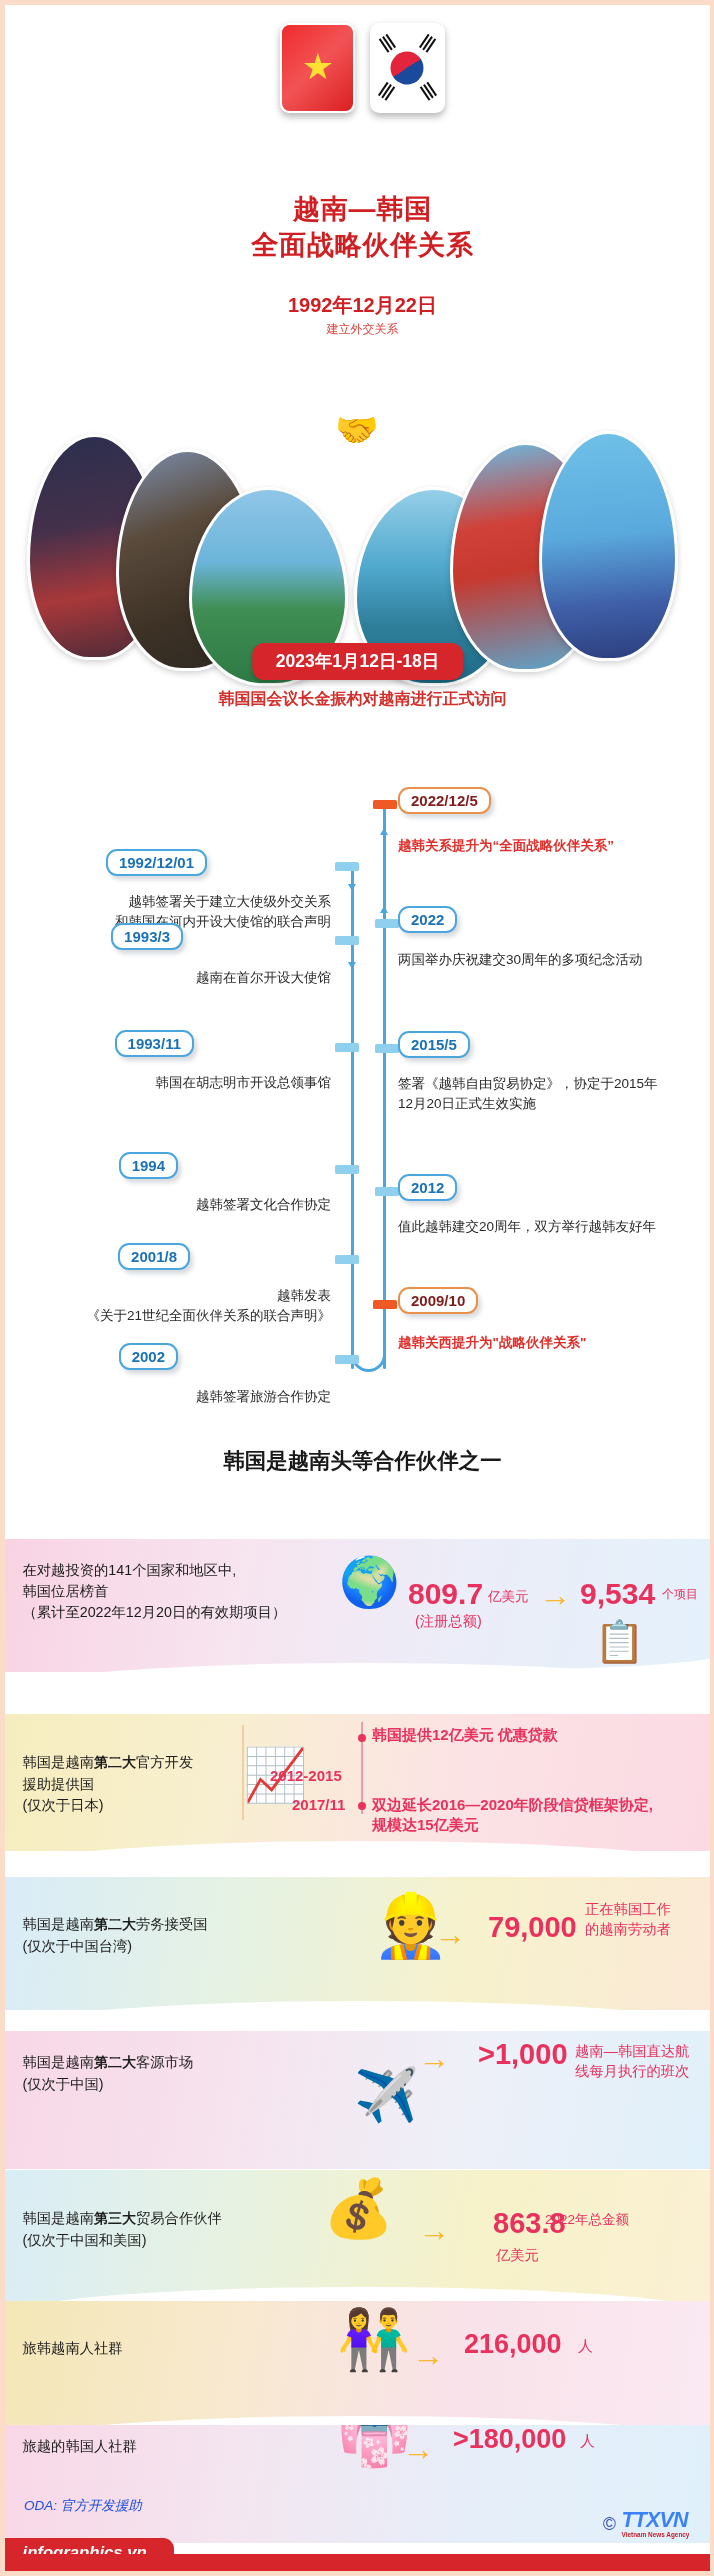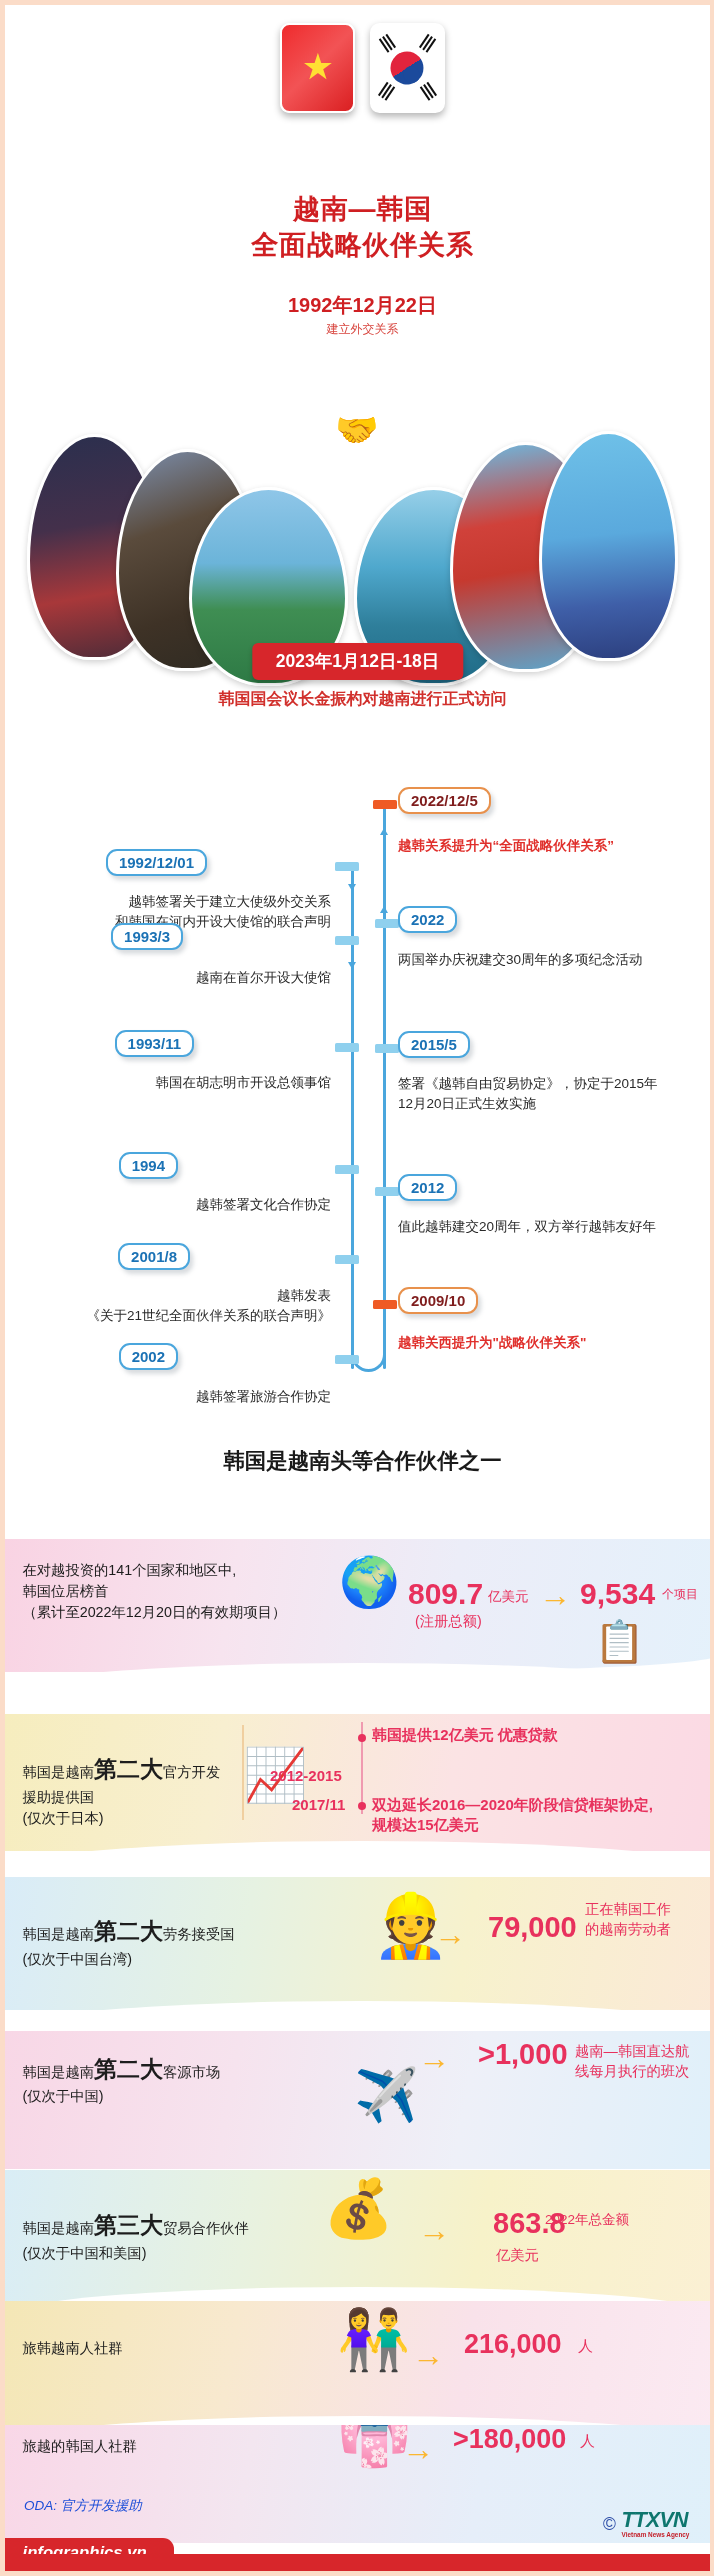--- a/index.html
+++ b/index.html
@@ -84,21 +84,21 @@
 
   .handshake {
     position:absolute; left:50%; top:407px; transform:translateX(-50%);
     font-size:35px; line-height:1;
   }
 
   
   .visit-pill {
     position:absolute; top:638px; left:50%; transform:translateX(-50%);
     background:#d7262b; color:#fff; font-size:17.5px; font-weight:bold;
-    padding:6.4px 24px; border-radius:6px; box-shadow:0 3.2px 4.8px rgba(0,0,0,.2);
+    padding:6.4px 24px; border-radius:12px; box-shadow:0 3.2px 4.8px rgba(0,0,0,.2);
     white-space:nowrap;
   }
   .visit-sub {
     position:absolute; top:684px; left:0; width:715px; text-align:center;
     color:#d1302c; font-size:16px; font-weight:bold;
   }
 
   
   .timeline { position:absolute; top:766px; left:0; width:715px; height:643px; }
   .rail { position:absolute; width:3.2px; background:#4aa6dd; border-radius:1.6px; }
@@ -130,21 +130,21 @@
   .sect-head {
     position:absolute; top:1441px; left:0; width:715px; text-align:center;
     font-size:21.4px; font-weight:bold; color:#1a1a1a;
   }
 
   
   .band { position:absolute; left:0; width:715px; overflow:hidden; }
   .band .label {
     position:absolute; left:17.5px; font-size:14.3px; color:#1d1d1d; line-height:1.5;
   }
-  .band .label b { font-size:23px; }
+  .band .label b { font-size:14px;font-family:Liberation Mono, monospace; }
   .band .value {
     position:absolute; color:#e8315d; font-weight:bold; line-height:1.1;
   }
   .arrow-r { position:absolute; color:#fbb731; font-size:32px; font-weight:bold; line-height:1; }
   .emoji { position:absolute; line-height:1; }
 
   .b1 { top:1534px; height:133px; background:linear-gradient(100deg,#f9d3e3 0%,#f7e4ef 32%,#ecedf8 62%,#e4f1fb 100%);
         border-radius:0 0 50% 0 / 0 0 17.5px 0; }
   .b2 { top:1709px; height:137px; background:linear-gradient(100deg,#f6edbe 0%,#f8efd0 30%,#fbe3e4 62%,#fbd9e4 100%); }
   .b3 { top:1872px; height:133px; background:linear-gradient(100deg,#d9ecf8 0%,#e6f2e2 34%,#f7f2cd 64%,#fbe9d7 100%); }
@@ -164,21 +164,21 @@
     font-style:italic;
   }
   .ig-tag {
     position:absolute; left:0px; top:2533px; background:#d7262b; color:#fff;
     font-size:16.7px; font-style:italic; font-weight:bold;
     padding:4.8px 27px 4.8px 17.5px; border-radius:0 11px 0 0;
   }
   .footer-bar { position:absolute; left:0; bottom:0; width:715px; height:17.5px; background:#d7262b; }
   .ttxvn { position:absolute; right:20.6px; top:2505px; display:flex; align-items:center; gap:5.6px; }
   .ttxvn .c { color:#2f4fa8; font-size:17.5px; }
-  .ttxvn .logo { color:#0f766e; font-size:21.4px; font-weight:bold; font-style:italic; letter-spacing:-0.8px; line-height:1;}
+  .ttxvn .logo { color:#3b82f6; font-size:21.4px; font-weight:bold; font-style:italic; letter-spacing:-0.8px; line-height:1;}
   .ttxvn .sub { color:#c4202a; font-size:6.4px; font-weight:bold; text-align:center; }
 </style>
 </head>
 <body>
 
 <div class="page">
 
   <div class="flags-row">
     <div class="flag flag-vn">
       <div class="star">★</div>

